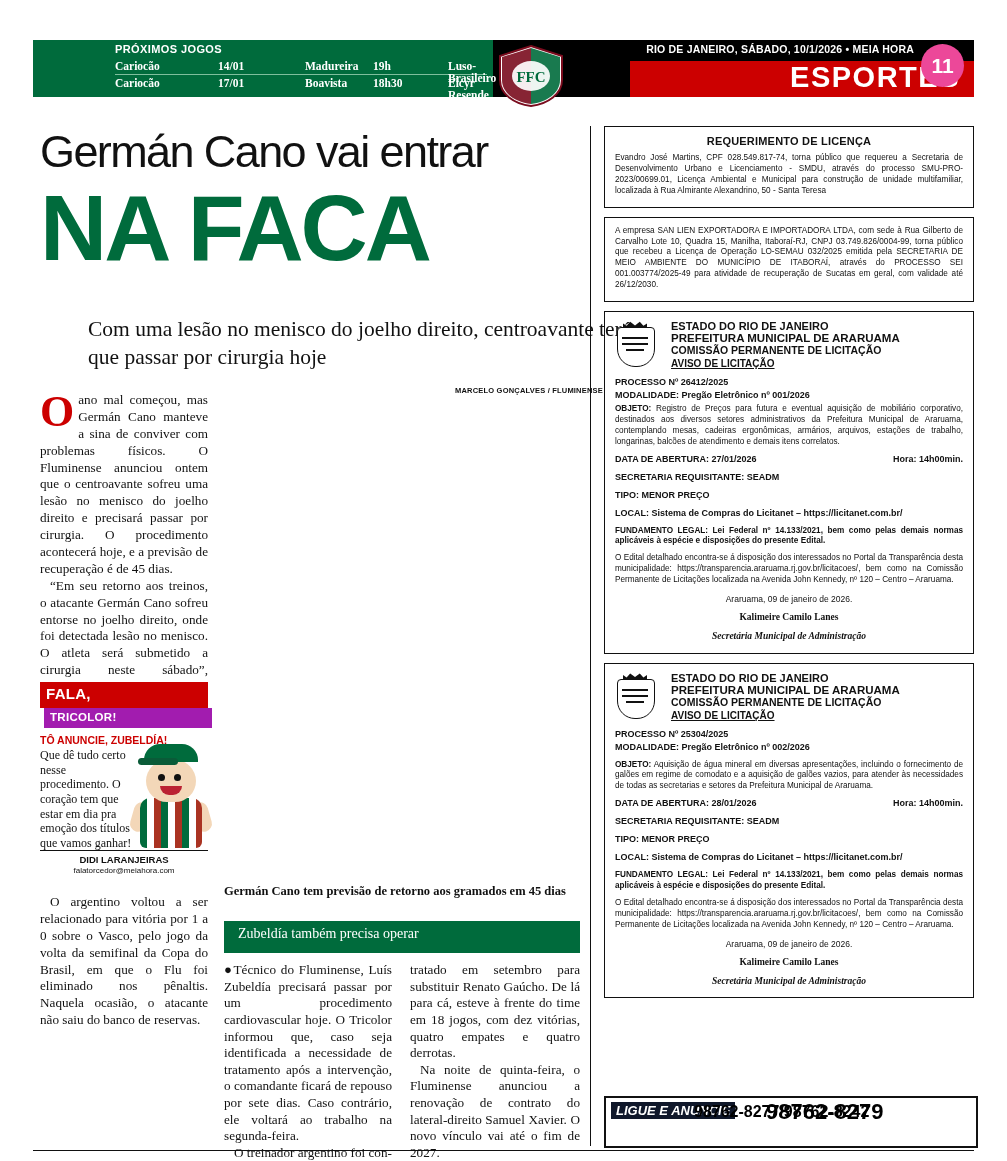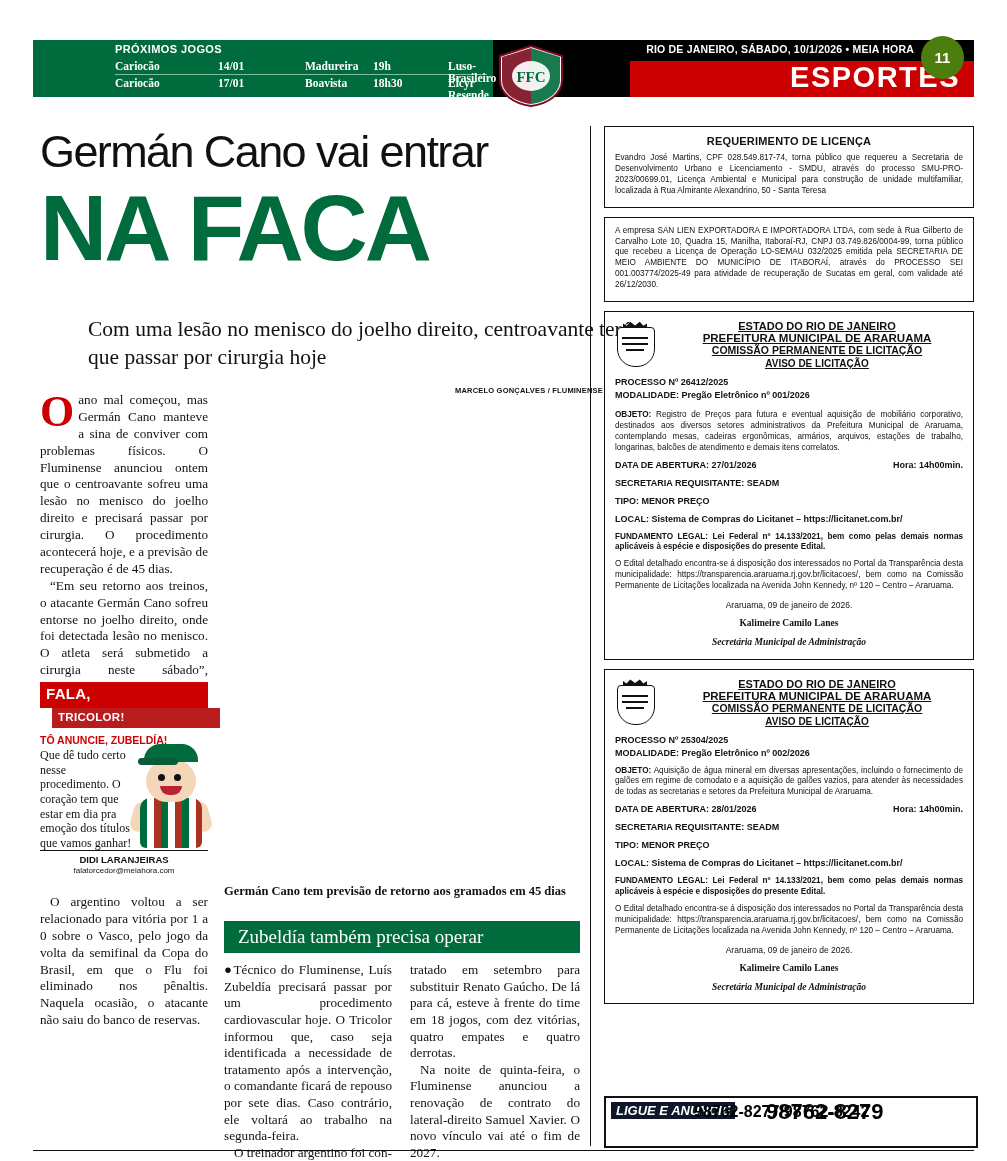--- a/index.html
+++ b/index.html
@@ -26,22 +26,22 @@
   .jogo-row .c3{position:absolute;left:272px;}
   .jogo-row .c4{position:absolute;left:340px;}
   .jogo-row .c5{position:absolute;left:415px;}
   .sep-line{position:absolute;left:82px;top:34px;width:372px;height:1px;background:#7fbf9d;}
 
   .esportes-box{position:absolute;left:597px;top:21px;width:344px;height:36px;background:#cc0000;}
   .esportes-txt{position:absolute;right:14px;top:0px;font-family:"Liberation Sans",sans-serif;
      font-size:29px;font-weight:bold;color:#fff;letter-spacing:1.5px;}
   .dateline{position:absolute;right:60px;top:3px;font-family:"Liberation Sans",sans-serif;
      font-size:10.5px;font-weight:bold;color:#fff;letter-spacing:.2px;}
-  .pagenum{position:absolute;left:921px;top:36px;width:43px;height:43px;border-radius:50%;
-     background:#4d7c0f;color:#fff;font-family:"Liberation Sans",sans-serif;font-size:15px;
+  .pagenum{position:absolute;left:921px;top:44px;width:43px;height:43px;border-radius:50%;
+     background:#ec4899;color:#fff;font-family:"Liberation Sans",sans-serif;font-size:21px;
      font-weight:bold;display:flex;align-items:center;justify-content:center;}
   .crest{position:absolute;left:496px;top:44px;width:70px;height:64px;}
 
   
   .headline1{position:absolute;left:40px;top:126px;width:560px;
      font-family:"Liberation Sans",sans-serif;font-size:45px;font-weight:normal;
      letter-spacing:-1.6px;color:#111;}
   .headline2{position:absolute;left:40px;top:186px;width:570px;
      font-family:"Liberation Sans",sans-serif;font-size:93px;font-weight:bold;
      letter-spacing:-3px;color:#006b3c;line-height:.92;}
@@ -96,21 +96,21 @@
   .dropcap{float:left;font-size:44px;line-height:36px;font-weight:bold;color:#cc0000;
      padding-right:4px;padding-top:2px;font-family:"Liberation Serif",serif;}
   .lead p{margin:0 0 0 0;text-indent:0;}
   .lead p.ind{text-indent:10px;}
 
   
   .fala{position:absolute;left:40px;top:682px;width:168px;height:200px;}
   .fala-red{position:absolute;left:0;top:0;width:168px;height:26px;background:#cc0000;}
   .fala-red span{position:absolute;left:6px;top:3px;font-family:"Liberation Sans",sans-serif;
      font-size:15px;font-weight:bold;color:#fff;letter-spacing:.3px;}
-  .fala-black{position:absolute;left:12px;top:26px;width:168px;height:20px;background:#b91c1c;}
+  .fala-black{position:absolute;left:4px;top:26px;width:168px;height:20px;background:#a21caf;}
   .fala-black span{position:absolute;left:6px;top:3px;font-family:"Liberation Sans",sans-serif;
      font-size:11.5px;font-weight:bold;color:#fff;letter-spacing:.3px;}
   .fala-quotetitle{position:absolute;left:0;top:52px;width:168px;
      font-family:"Liberation Sans",sans-serif;font-size:10.5px;font-weight:bold;color:#cc0000;}
   .fala-text{position:absolute;left:0;top:66px;width:92px;
      font-family:"Liberation Serif",serif;font-size:12px;line-height:1.22;color:#111;}
   .fala-author{position:absolute;left:0;top:172px;width:168px;text-align:center;
      font-family:"Liberation Sans",sans-serif;font-size:9.5px;font-weight:bold;color:#111;}
   .fala-mail{position:absolute;left:0;top:184px;width:168px;text-align:center;
      font-family:"Liberation Sans",sans-serif;font-size:8px;color:#111;}
@@ -128,21 +128,21 @@
   .masc-armL{position:absolute;left:-4px;top:58px;width:16px;height:30px;border-radius:8px;background:#f3d7b8;transform:rotate(16deg);}
   .masc-armR{position:absolute;left:58px;top:58px;width:16px;height:30px;border-radius:8px;background:#f3d7b8;transform:rotate(-16deg);}
 
   .lower-left{position:absolute;left:40px;top:894px;width:168px;
      font-family:"Liberation Serif",serif;font-size:13.2px;line-height:1.28;text-align:justify;color:#111;}
   .lower-left p{margin:0;text-indent:10px;}
 
   
   .zub-bar{position:absolute;left:224px;top:921px;width:356px;height:32px;background:#006b3c;}
   .zub-bar span{position:absolute;left:14px;top:5px;font-family:"Liberation Serif",serif;
-     font-size:19px;color:#fff;}
+     font-size:14px;color:#fff;}
   .zub-col1{position:absolute;left:224px;top:962px;width:168px;
      font-family:"Liberation Serif",serif;font-size:13.2px;line-height:1.26;text-align:justify;color:#111;}
   .zub-col2{position:absolute;left:410px;top:962px;width:170px;
      font-family:"Liberation Serif",serif;font-size:13.2px;line-height:1.26;text-align:justify;color:#111;}
   .zub-col1 p,.zub-col2 p{margin:0;text-indent:10px;}
   .zub-col1 p.first{text-indent:0;}
 
   
   .vrule{position:absolute;background:#111;width:1px;}
   .hrule{position:absolute;background:#111;height:1px;}
@@ -157,21 +157,21 @@
   .ad .b{font-weight:bold;}
   .ad .center{text-align:center;}
   .brasao{position:absolute;left:10px;top:9px;width:40px;height:46px;}
   .brasao .shield{position:absolute;left:2px;top:6px;width:36px;height:38px;
      border:1.4px solid #111;border-radius:4px 4px 18px 18px;background:#fff;}
   .brasao .bar{position:absolute;left:7px;top:16px;width:26px;height:2px;background:#111;}
   .brasao .bar2{position:absolute;left:7px;top:22px;width:26px;height:2px;background:#111;}
   .brasao .bar3{position:absolute;left:11px;top:28px;width:18px;height:2px;background:#111;}
   .brasao .crown{position:absolute;left:8px;top:0px;width:24px;height:8px;background:#111;
      clip-path:polygon(0 100%,0 30%,15% 60%,30% 10%,50% 55%,70% 10%,85% 60%,100% 30%,100% 100%);}
-  .ad-head{margin-left:56px;text-align:center;text-decoration:underline;}
+  .ad-head{margin-left:56px;}
   .ad-head .l1{font-size:11px;font-weight:bold;}
   .ad-head .l2{font-size:11.5px;font-weight:bold;}
   .ad-head .l3{font-size:10.5px;font-weight:bold;}
   .ad-head .l4{font-size:10px;font-weight:bold;text-decoration:underline;margin-top:2px;}
   .ad .sig{text-align:center;font-size:9.5px;font-weight:bold;font-family:"Liberation Serif",serif;}
   .ad .sig2{text-align:center;font-size:9.5px;font-weight:bold;font-style:italic;font-family:"Liberation Serif",serif;}
 
   
   .ligue{position:absolute;left:604px;top:1096px;width:370px;height:48px;border:2px solid #111;}
   .ligue-tag{position:absolute;left:5px;top:4px;background:#0f172a;color:#fff;
@@ -300,21 +300,21 @@
           <div class="bar2"></div>
           <div class="bar3"></div>
       </div>
       <div class="ad-head">
         <div class="l1">ESTADO DO RIO DE JANEIRO</div>
         <div class="l2">PREFEITURA MUNICIPAL DE ARARUAMA</div>
         <div class="l3">COMISSÃO PERMANENTE DE LICITAÇÃO</div>
         <div class="l4">AVISO DE LICITAÇÃO</div>
       </div>
       <p class="b" style="margin-top:8px;margin-bottom:1px;font-size:9px;">PROCESSO Nº 26412/2025</p>
-      <p class="b" style="margin-bottom:8px;font-size:9px;">MODALIDADE: Pregão Eletrônico nº 001/2026</p>
+      <p class="b" style="margin-bottom:2px;font-size:9px;">MODALIDADE: Pregão Eletrônico nº 001/2026</p>
       <p><span class="b">OBJETO:</span><span> Registro de Preços para futura e eventual aquisição de mobiliário corporativo, destinados aos diversos setores administrativos da Prefeitura Municipal de Araruama, contemplando mesas, cadeiras ergonômicas, armários, arquivos, estações de trabalho, longarinas, balcões de atendimento e demais itens correlatos.</span></p>
       <p class="b" style="font-size:9px;margin-bottom:6px;"><span>DATA DE ABERTURA: 27/01/2026</span><span style="float:right">Hora: 14h00min.</span></p>
       <p class="b" style="font-size:9px;margin-bottom:6px;clear:both;">SECRETARIA REQUISITANTE: SEADM</p>
       <p class="b" style="font-size:9px;margin-bottom:6px;">TIPO: MENOR PREÇO</p>
       <p class="b" style="font-size:9px;margin-bottom:6px;">LOCAL: Sistema de Compras do Licitanet – https://licitanet.com.br/</p>
       <p class="b" style="font-size:8.2px;margin-bottom:6px;">FUNDAMENTO LEGAL: Lei Federal nº 14.133/2021, bem como pelas demais normas aplicáveis à espécie e disposições do presente Edital.</p>
       <p>O Edital detalhado encontra-se á disposição dos interessados no Portal da Transparência desta municipalidade: https://transparencia.araruama.rj.gov.br/licitacoes/, bem como na Comissão Permanente de Licitações localizada na Avenida John Kennedy, nº 120 – Centro – Araruama.</p>
       <p class="center" style="margin-top:8px;font-size:8.5px;">Araruama, 09 de janeiro de 2026.</p>
       <p class="sig" style="margin-top:6px;">Kalimeire Camilo Lanes</p>
       <p class="sig2">Secretária Municipal de Administração</p>

